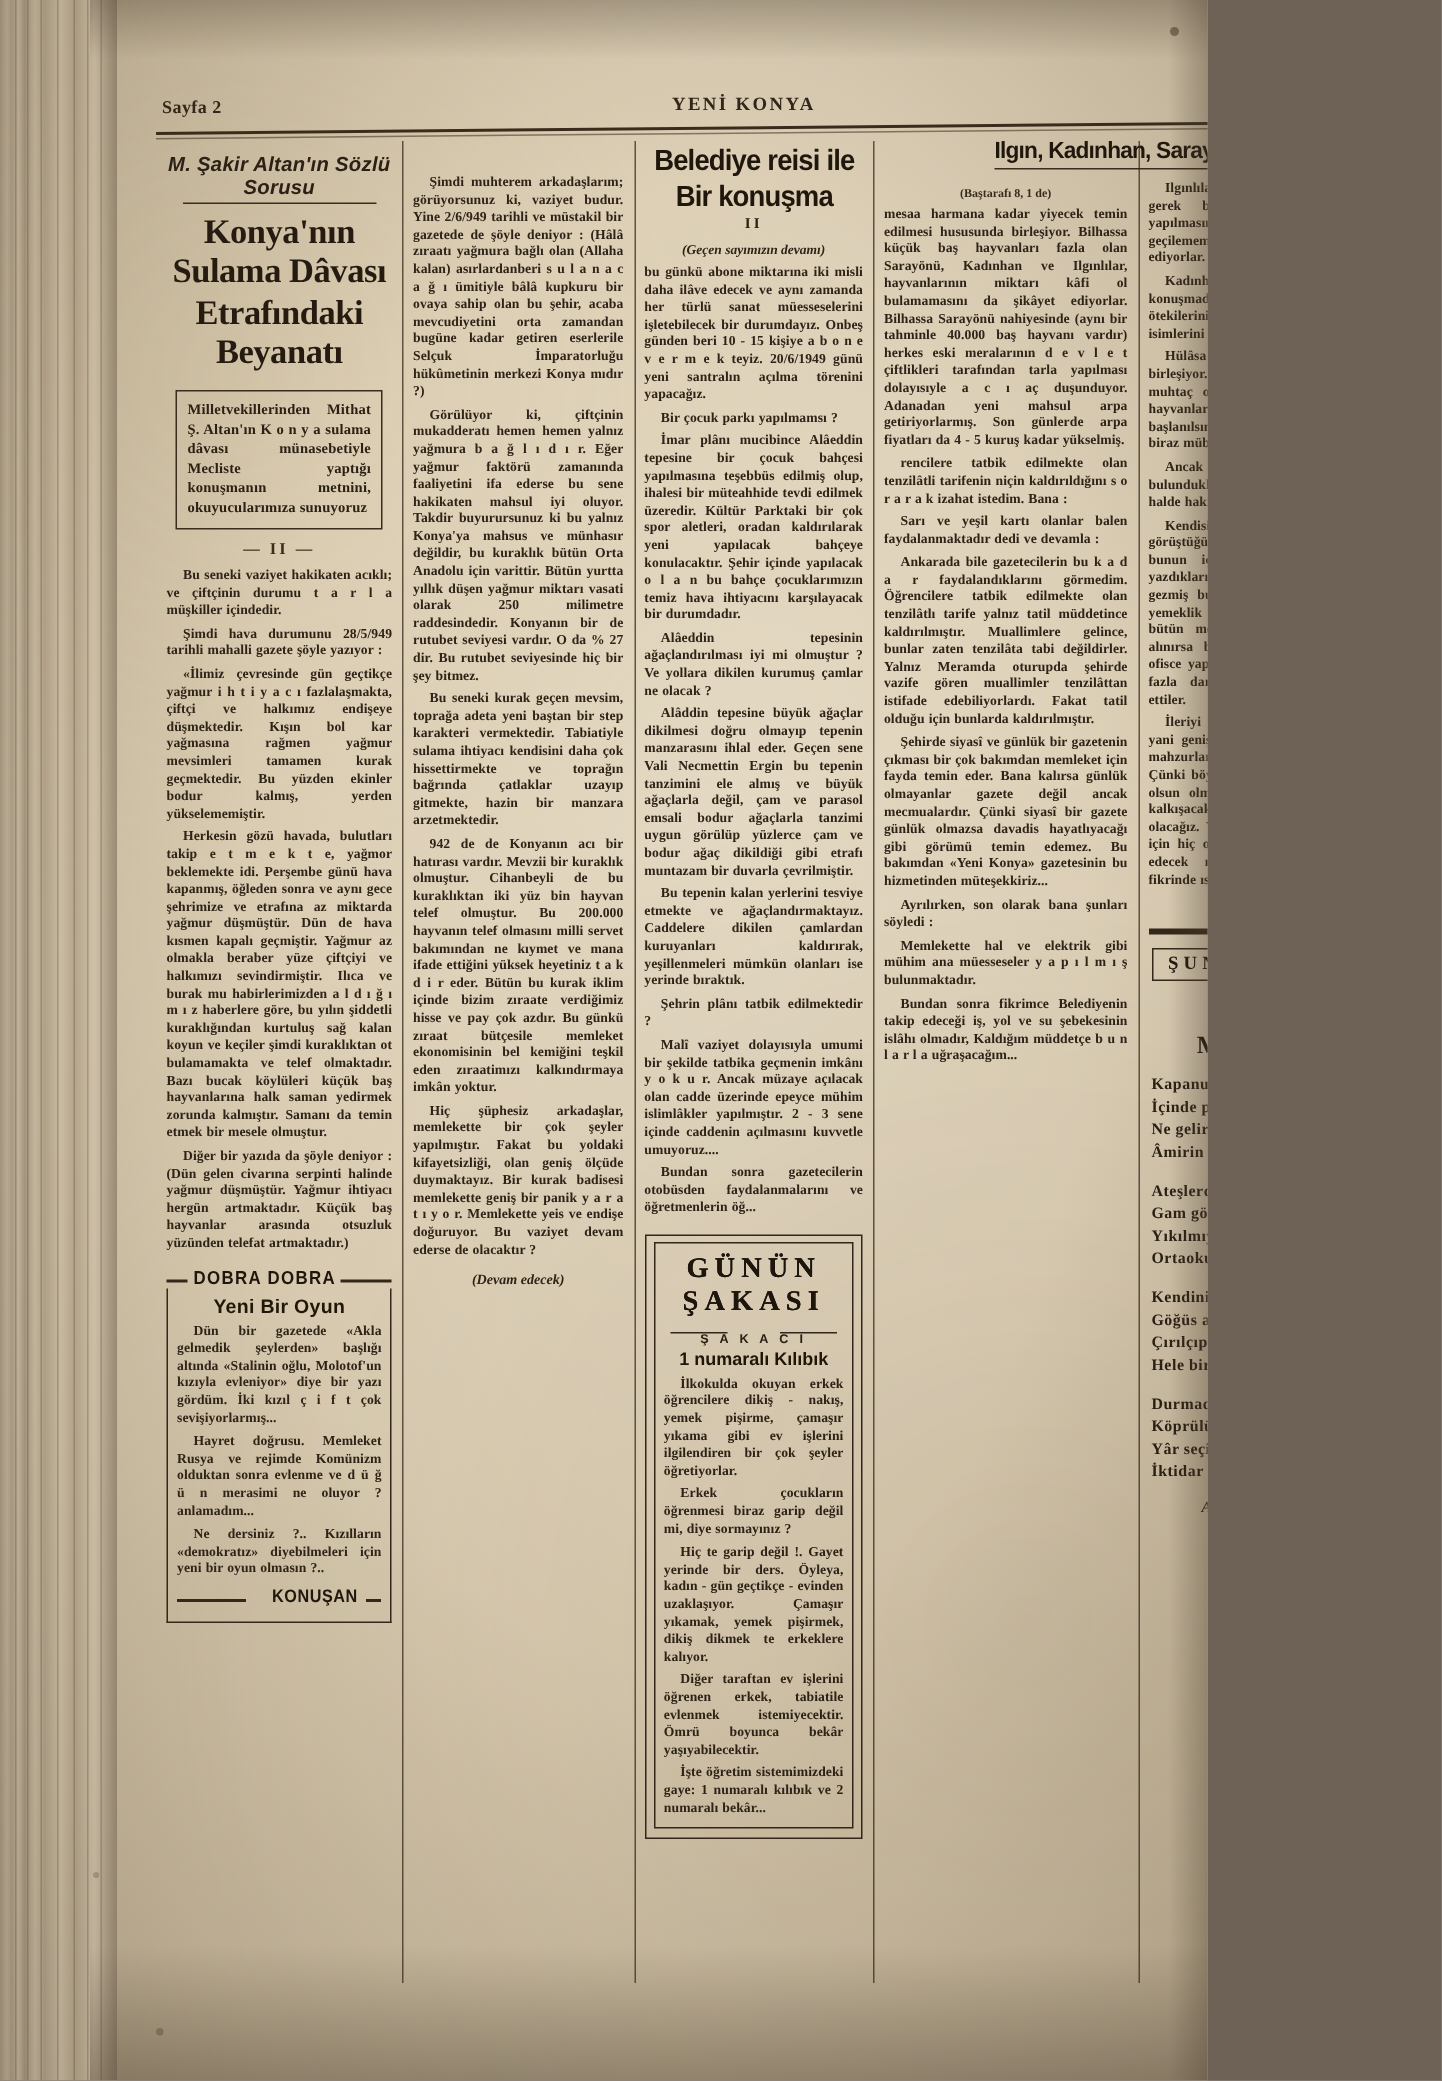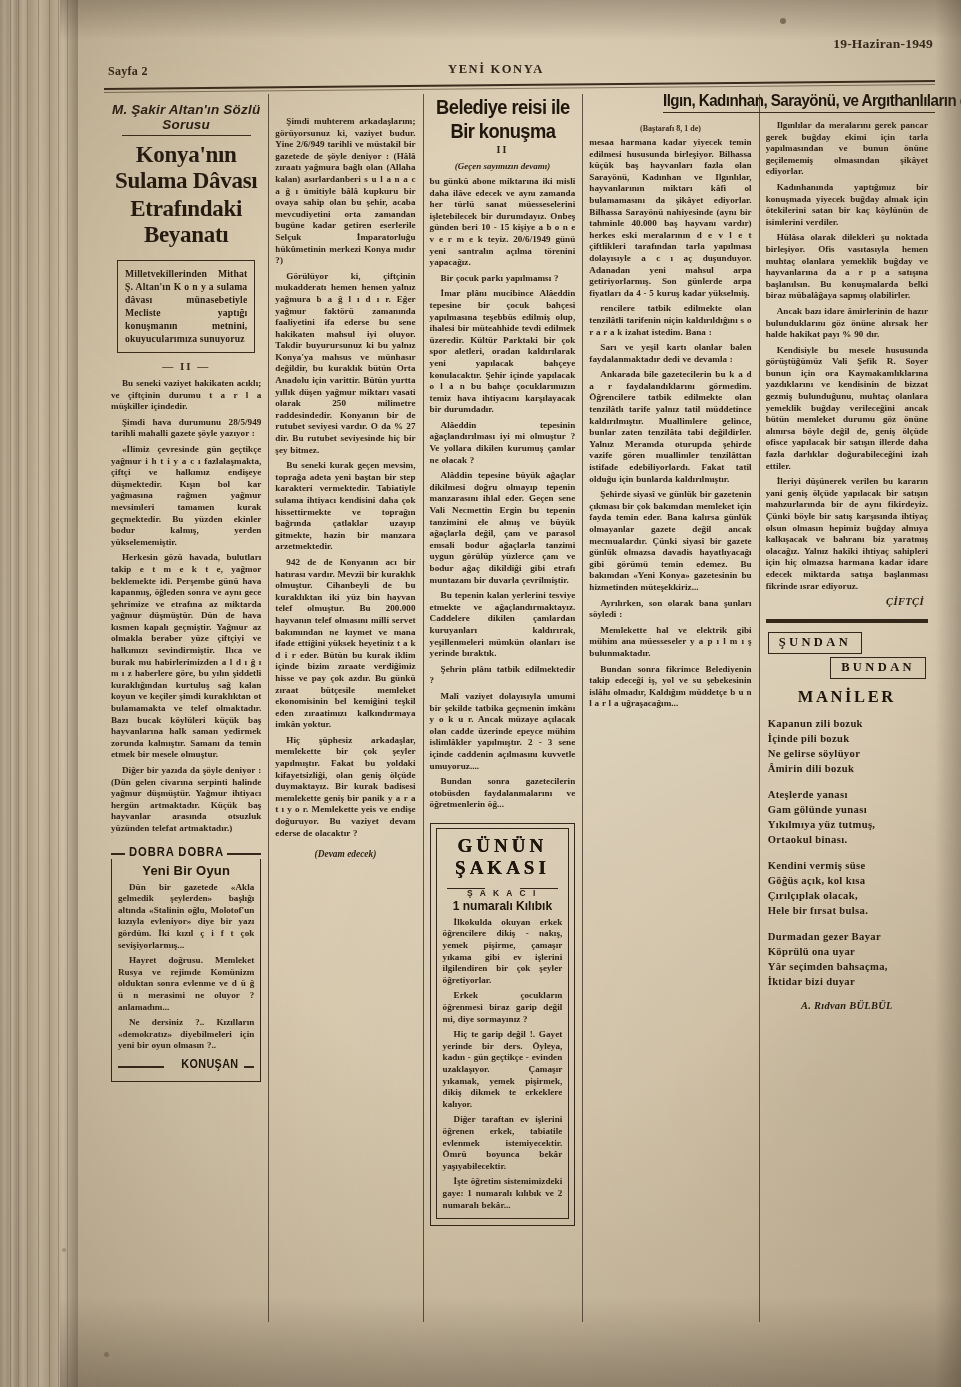--- a/index.html
+++ b/index.html
@@ -3,21 +3,21 @@
 <meta charset="utf-8">
 <title>Yeni Konya — Sayfa 2</title>
 <style>
   html,body{margin:0;padding:0;background:#6e6257;}
   body{
     font-family:"Liberation Serif", serif;
     -webkit-font-smoothing:none;
   }
   #page{
     position:relative;
-    width:961px;height:1387px;
+    width:805px;height:1387px;
     overflow:hidden;
     background:
       radial-gradient(ellipse at 62% 40%, #e4d9c3 0%, #ddd0b7 38%, #d2c4a8 68%, #c3b397 100%);
   }
   
   .book-edge{
     position:absolute;left:0;top:0;width:78px;height:1387px;
     background:linear-gradient(90deg,
       #ab9c86 0%, #c5b79e 6%, #b4a48d 10%, #cdbfa6 16%,
       #ad9d86 21%, #d0c2a9 30%, #b9a98f 38%, #d5c7ae 52%,

